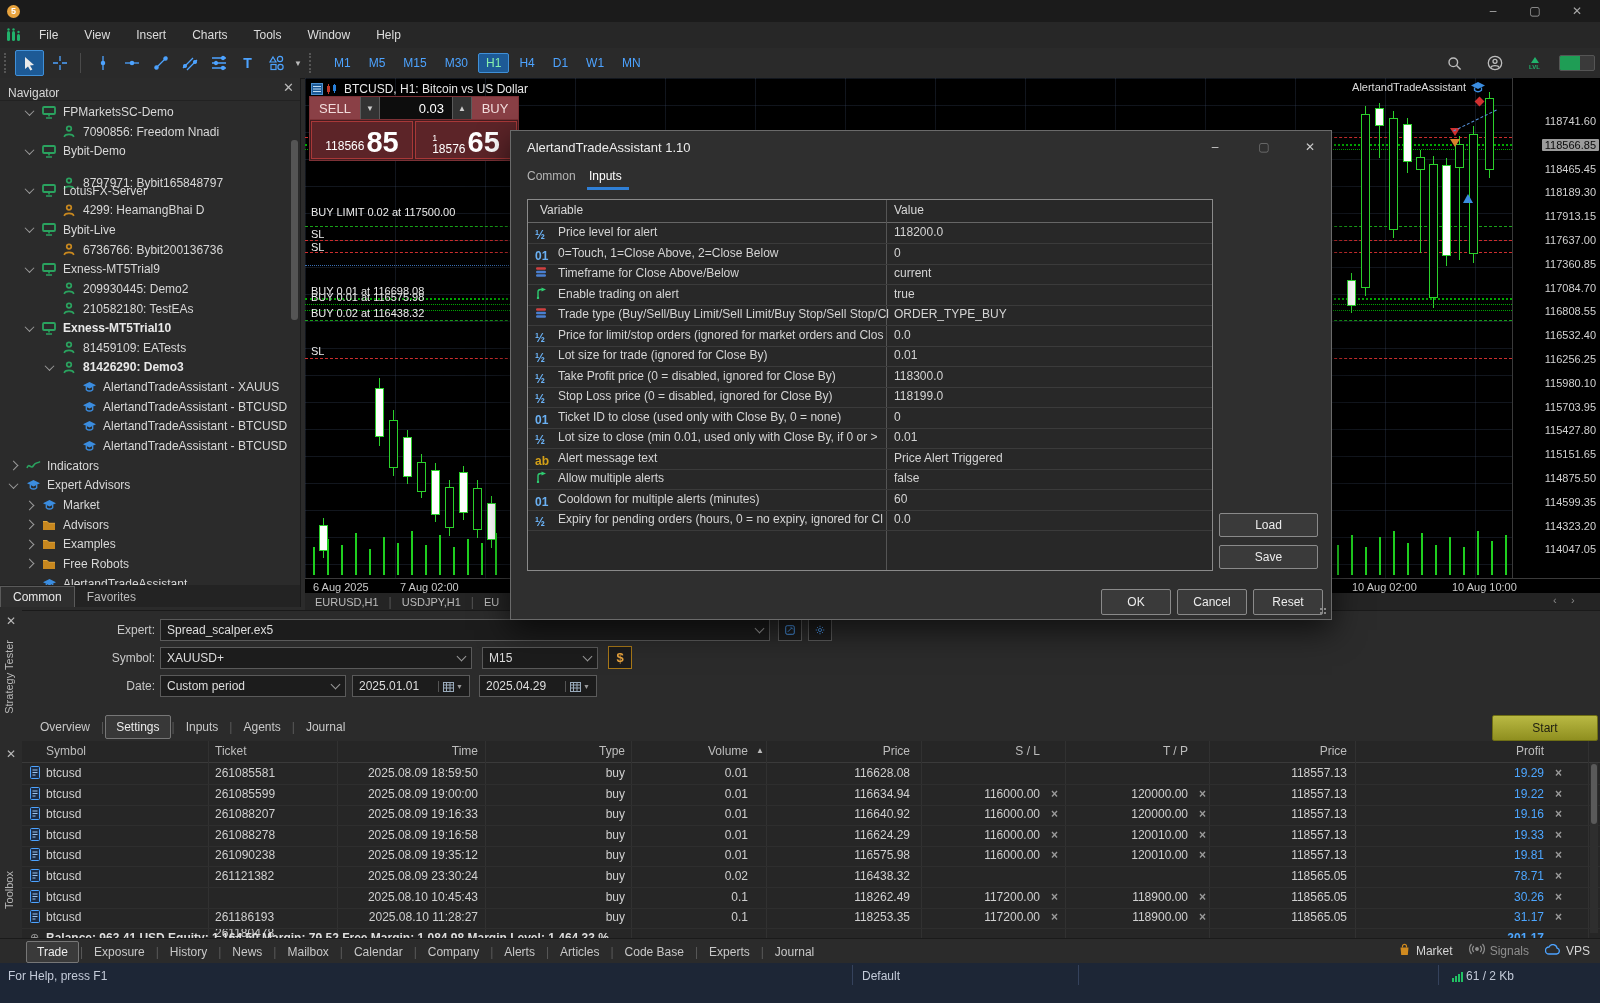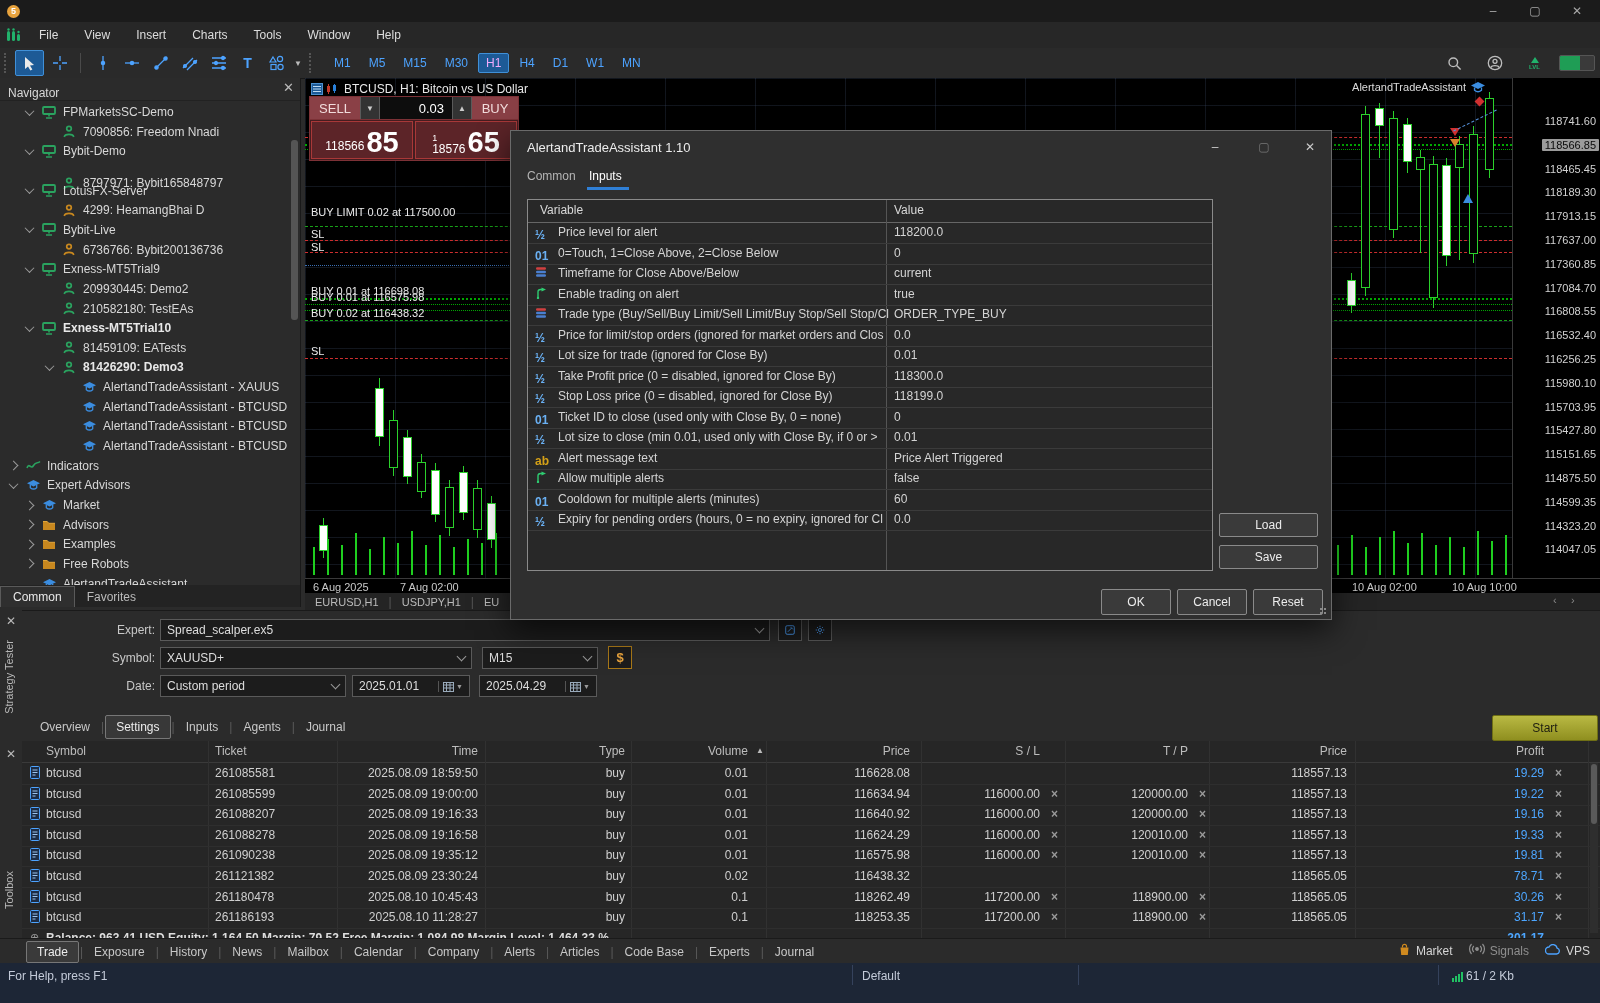--- a/index.html
+++ b/index.html
@@ -17,21 +17,21 @@
   .menu-item{padding:0 13px;color:#ddd;font-size:12px}
   .mdibtns{position:absolute;right:6px;top:24px;display:flex}
   .mdibtn{width:20px;height:18px;display:flex;align-items:center;justify-content:center;color:#999;font-size:10px}
   .toolbar{left:0;top:48px;width:1600px;height:30px;background:#2a2a2a;border-bottom:1px solid #191919;
            display:flex;align-items:center}
   .grip{width:4px;height:20px;border-left:2px dotted #555;margin:0 4px}
   .tbtn{width:27px;height:24px;display:flex;align-items:center;justify-content:center;margin:0 1px;border-radius:2px}
   .tbtn.sel{background:#1d5a96;border:1px solid #4090d8}
   .tsep{width:1px;height:20px;border-left:1px solid #4a4a4a;margin:0 6px}
   .tf{padding:3px 8px;color:#4da3ff;font-size:12px;margin:0 1px;border-radius:2px}
-  .tf.sel{background:#1d5a96;color:#f0abfc;border:1px solid #4090d8;padding:2px 7px}
+  .tf.sel{background:#1d5a96;color:#86efac;border:1px solid #4090d8;padding:2px 7px}
   .tb-right{position:absolute;top:48px;height:30px;display:flex;align-items:center}
   .ttext{color:#4da3ff;font-size:14px;font-weight:bold}
   .lvl{display:flex;flex-direction:column;align-items:center;line-height:1}
   .lvl .tri{width:0;height:0;border-left:4px solid transparent;border-right:4px solid transparent;border-bottom:6px solid #21b26b}
   .lvl .txt{font-size:6px;color:#21b26b;font-weight:bold;margin-top:1px}
   .progress{width:34px;height:14px;background:#3a3a3a;border:1px solid #555;border-radius:2px;overflow:hidden}
   .progress>div{height:100%;width:60%;background:#1f9d55}
   
   .navigator{left:0;top:78px;width:300px;height:529px;background:#2b2b2b;border-right:1px solid #191919}
   .nav-head{position:absolute;left:0;top:0;width:100%;height:22px;display:flex;align-items:flex-end;
@@ -986,21 +986,21 @@
           <span style="right: 253px;">118565.05</span>
           <span class="profit" style="right: 56px;">78.71</span>
           <span class="cellx" style="right: 38px;">×</span>
         </div>
         <div class="trow" style="top: 145.6px;">
           <span class="docico"><svg width="10" height="13" viewBox="0 0 10 13">
               <rect x="0.5" y="0.5" width="9" height="12" rx="1" fill="#1c2c44" stroke="#4da3ff"></rect>
               <path d="M2.5 4h5M2.5 6.5h5M2.5 9h3" stroke="#9cc4ee" stroke-width="1"></path>
             </svg></span>
           <span style="left: 24px;">btcusd</span>
-          <span style="left: 193px;">261180478</span>
+          <span style="left: 193px; margin-top: 36px;">261180478</span>
           <span style="right: 1122px;">2025.08.10 10:45:43</span>
           <span style="right: 975px;">buy</span>
           <span style="right: 852px;">0.1</span>
           <span style="right: 690px;">118262.49</span>
           <span style="right: 560px;">117200.00</span>
           <span class="cellx" style="right: 542px;">×</span>
           <span style="right: 412px;">118900.00</span>
           <span class="cellx" style="right: 394px;">×</span>
           <span style="right: 253px;">118565.05</span>
           <span class="profit" style="right: 56px;">30.26</span>

